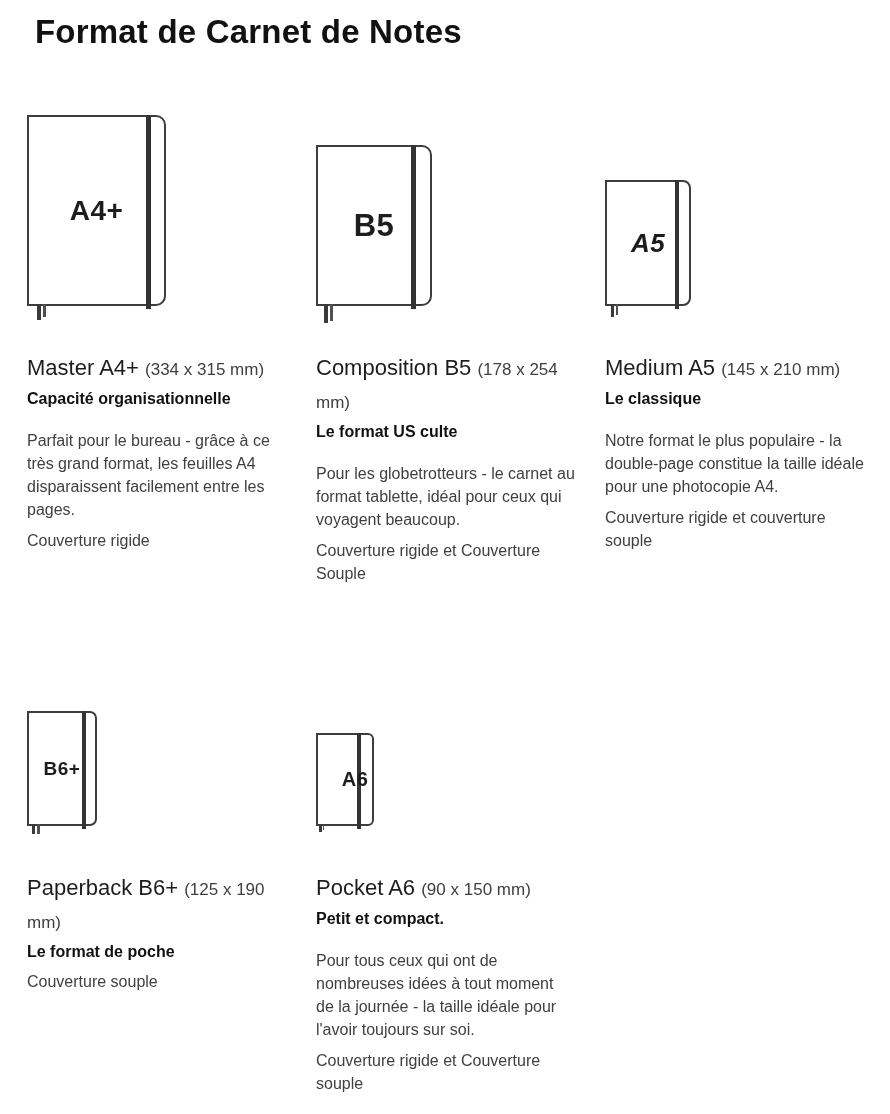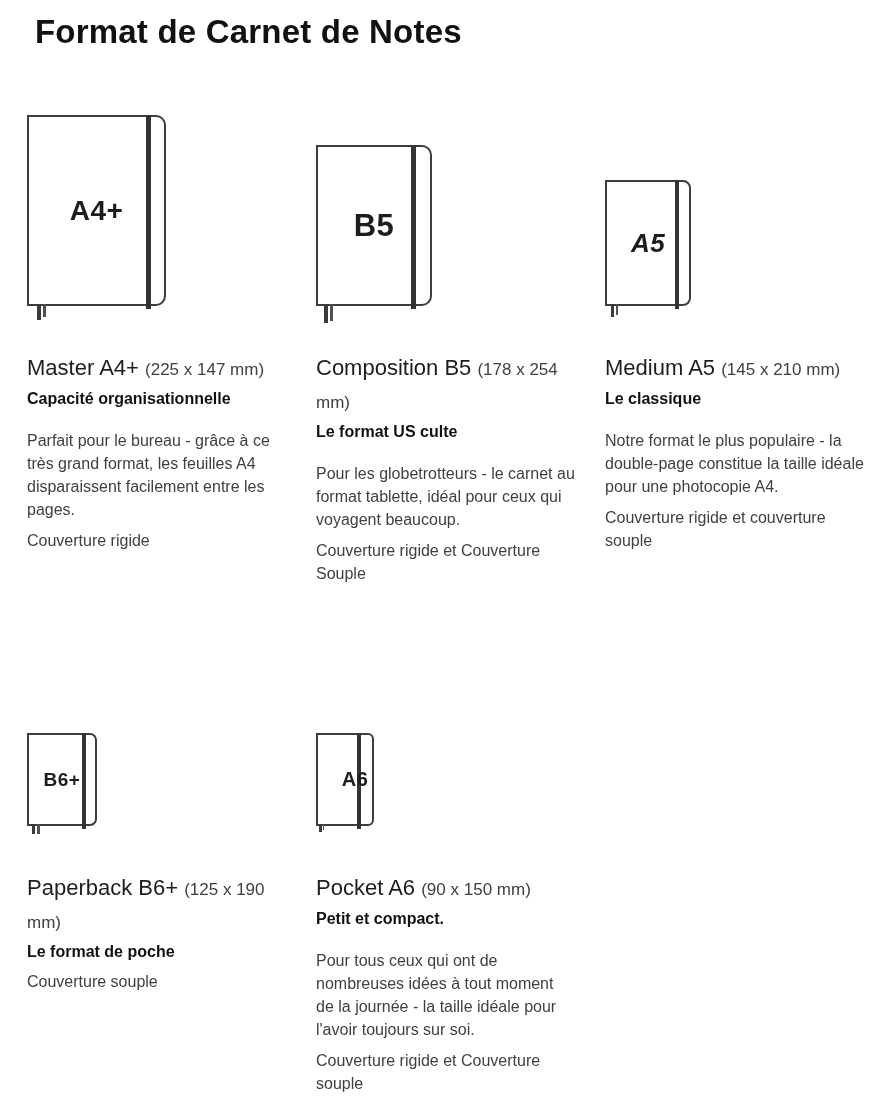--- a/index.html
+++ b/index.html
@@ -50,21 +50,21 @@
   .nb-b5 .nb-elastic { right: 14px; width: 5px; }
   .nb-b5 .ribbon-1 { left: 6px;  width: 3.5px; height: 19px; }
   .nb-b5 .ribbon-2 { left: 12px; width: 3px;   height: 17px; }
 
   .nb-a5 { width: 86px; height: 126px; border-radius: 0 8px 8px 0; }
   .nb-a5 .nb-label { font-size: 26px; font-style: italic; }
   .nb-a5 .nb-elastic { right: 10px; width: 4px; }
   .nb-a5 .ribbon-1 { left: 3.5px; width: 3px;   height: 13px; }
   .nb-a5 .ribbon-2 { left: 8.5px; width: 2.5px; height: 11px; }
 
-  .nb-b6p { width: 70px; height: 93px; border-radius: 0 7px 7px 0; padding-left: 48px; }
+  .nb-b6p { width: 70px; height: 115px; border-radius: 0 7px 7px 0; padding-left: 48px; }
   .nb-b6p .nb-label { font-size: 19px; }
   .nb-b6p .nb-elastic { right: 9px; width: 4px; }
   .nb-b6p .ribbon-1 { left: 3px; width: 3px; height: 10px; }
   .nb-b6p .ribbon-2 { left: 8px; width: 3px; height: 10px; }
 
   .nb-a6 { width: 58px; height: 93px; border-radius: 0 6px 6px 0; }
   .nb-a6 .nb-label { font-size: 20px; padding-left: 20px; }
   .nb-a6 .nb-elastic { right: 11px; width: 4px; }
   .nb-a6 .ribbon-1 { left: 1px;   width: 2.5px; height: 8px; }
   .nb-a6 .ribbon-2 { left: 4.5px; width: 1.5px; height: 6px; }
@@ -95,21 +95,21 @@
     <div class="card">
       <div class="figure">
         <div class="notebook nb-a4p">
           <span class="nb-elastic"></span>
           <span class="nb-label">A4+</span>
           <span class="ribbon ribbon-1"></span>
           <span class="ribbon ribbon-2"></span>
         </div>
       </div>
       <h2 class="card-title"><span>Master A4+</span>
-        <span class="size">(225 x 147 mm)</span></h2>
+        <span class="size">(334 x 315 mm)</span></h2>
       <h3 class="card-subtitle">Capacité organisationnelle</h3>
       <p class="card-desc">Parfait pour le bureau - grâce à ce très grand format, les feuilles A4 disparaissent facilement entre les pages.</p>
       <p class="card-covers">Couverture rigide</p>
     </div>
 
     <div class="card">
       <div class="figure">
         <div class="notebook nb-b5">
           <span class="nb-elastic"></span>
           <span class="nb-label">B5</span>

